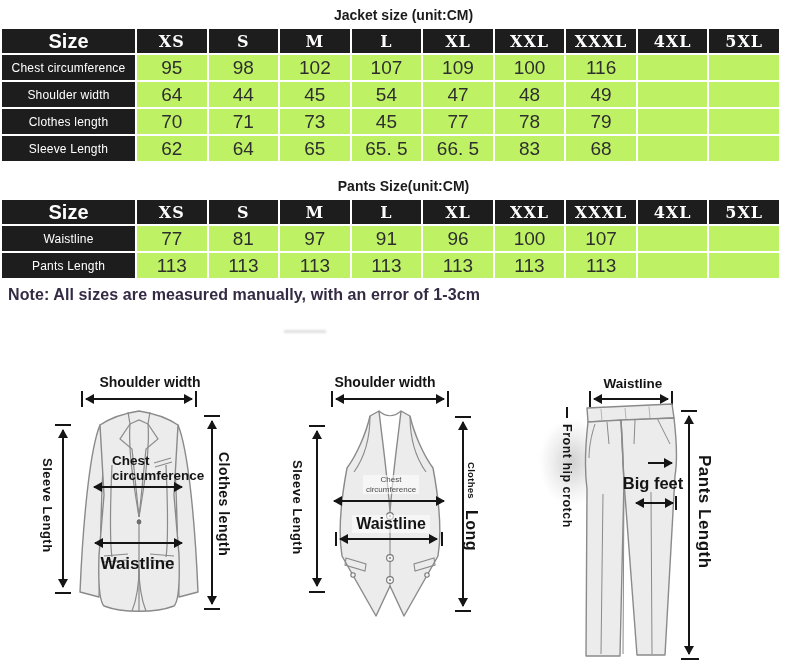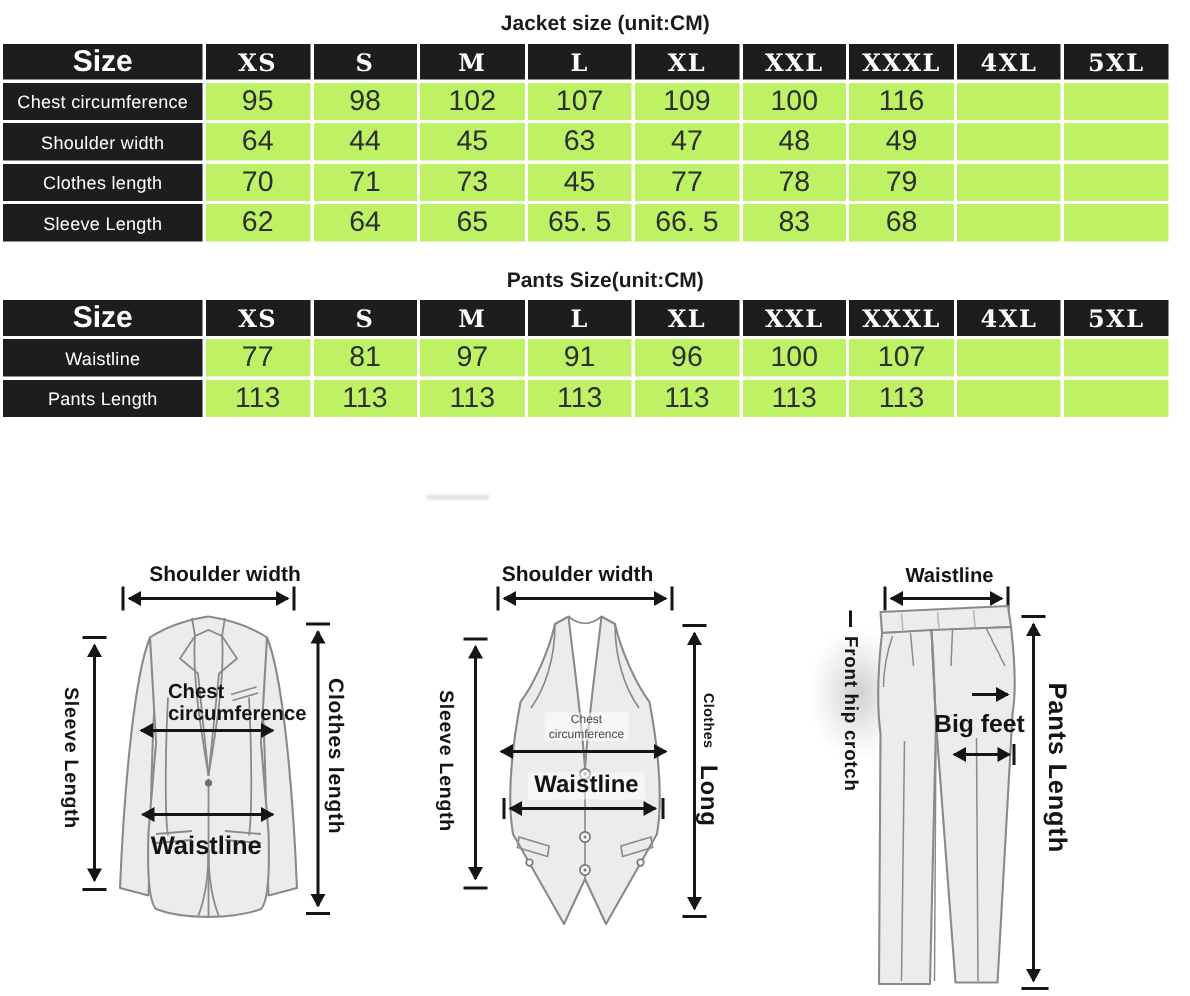--- a/index.html
+++ b/index.html
@@ -96,21 +96,21 @@
           <td>100</td>
           <td>116</td>
           <td></td>
           <td></td>
         </tr>
         <tr>
           <th>Shoulder width</th>
           <td>64</td>
           <td>44</td>
           <td>45</td>
-          <td>63</td>
+          <td>54</td>
           <td>47</td>
           <td>48</td>
           <td>49</td>
           <td></td>
           <td></td>
         </tr>
         <tr>
           <th>Clothes length</th>
           <td>70</td>
           <td>71</td>
@@ -177,20 +177,21 @@
           <td>113</td>
           <td>113</td>
           <td>113</td>
           <td>113</td>
           <td></td>
           <td></td>
         </tr>
       </tbody>
   </table>
 
+  <div class="note">Note: All sizes are measured manually, with an error of 1-3cm</div>
 </div>
 
 <div class="note-ghost"></div>
 
 <div class="diagram-area">
 
   <div class="dlabel" style="left:90px;top:41px;width:120px;font-size:14px">Shoulder width</div>
   <div class="harrow" style="left:86px;top:64px;width:106px"></div>
   <div class="tickv" style="left:81px;top:57px;height:16px"></div>
   <div class="tickv" style="left:195px;top:57px;height:16px"></div>

